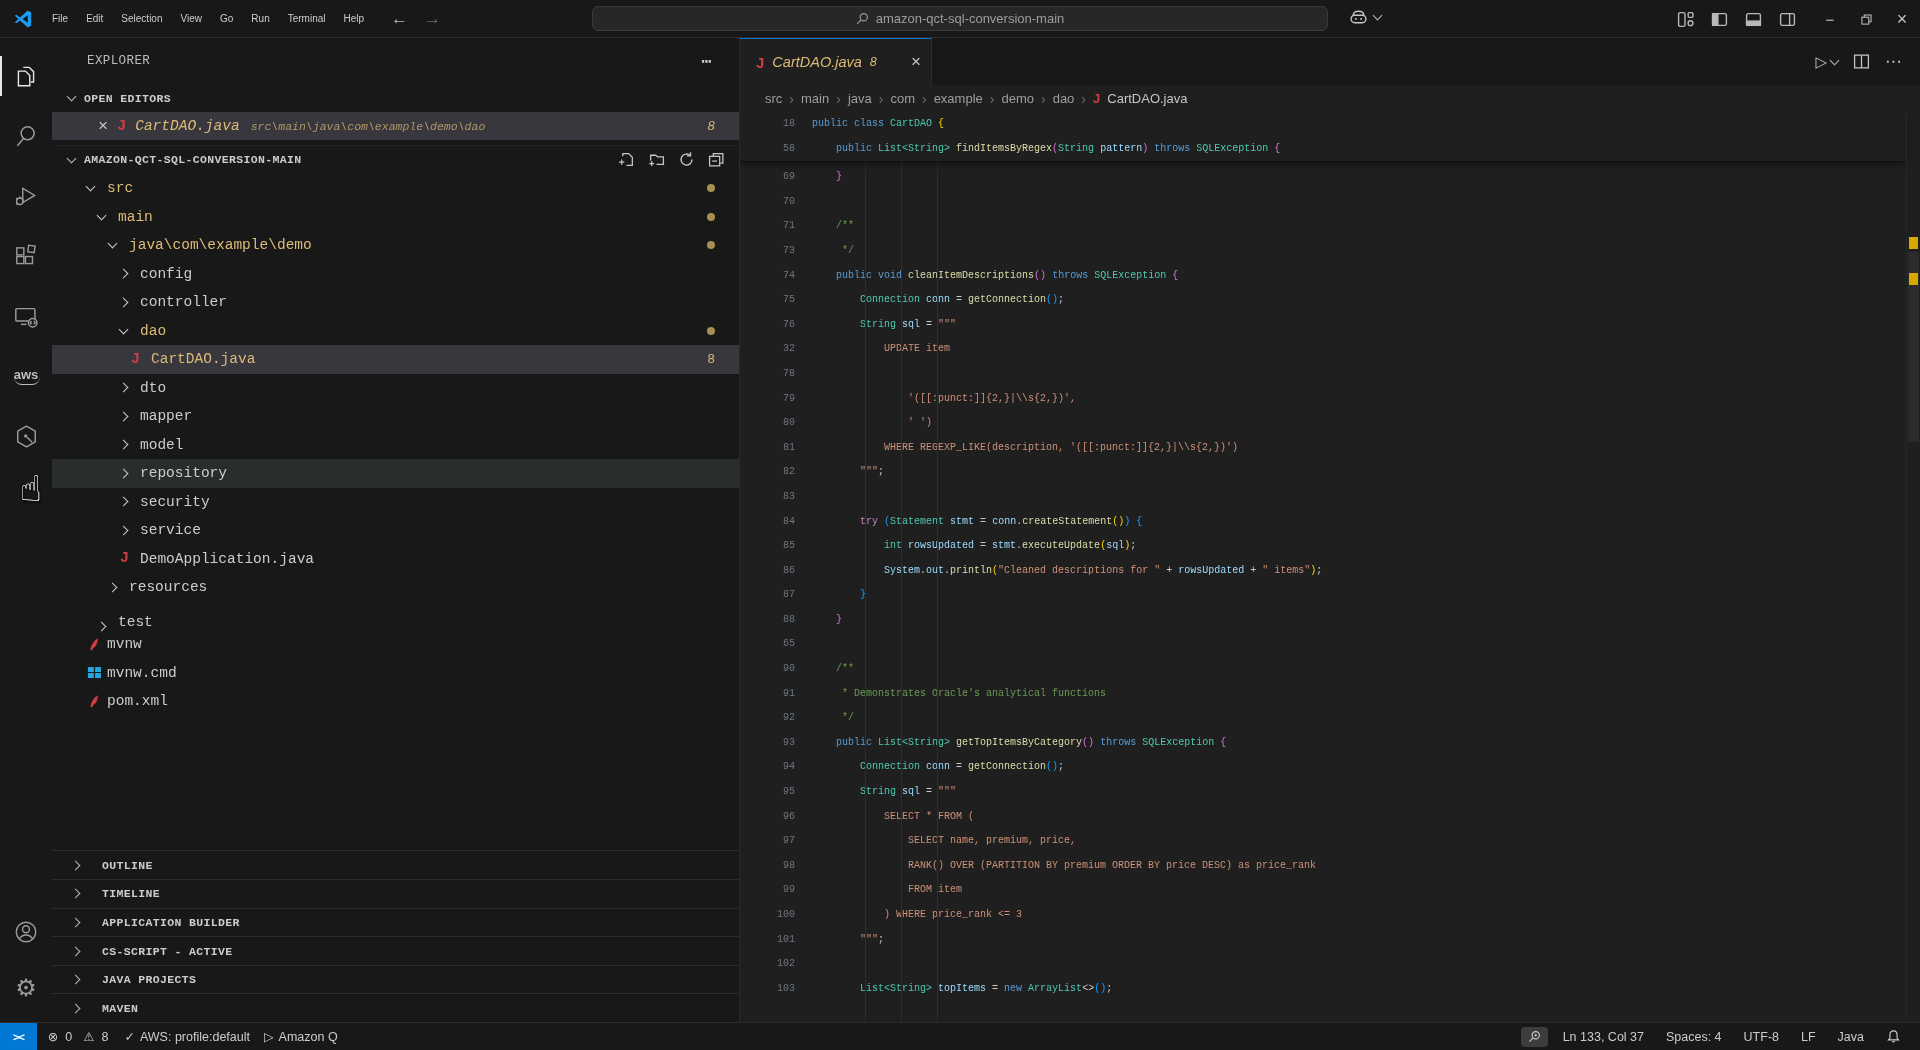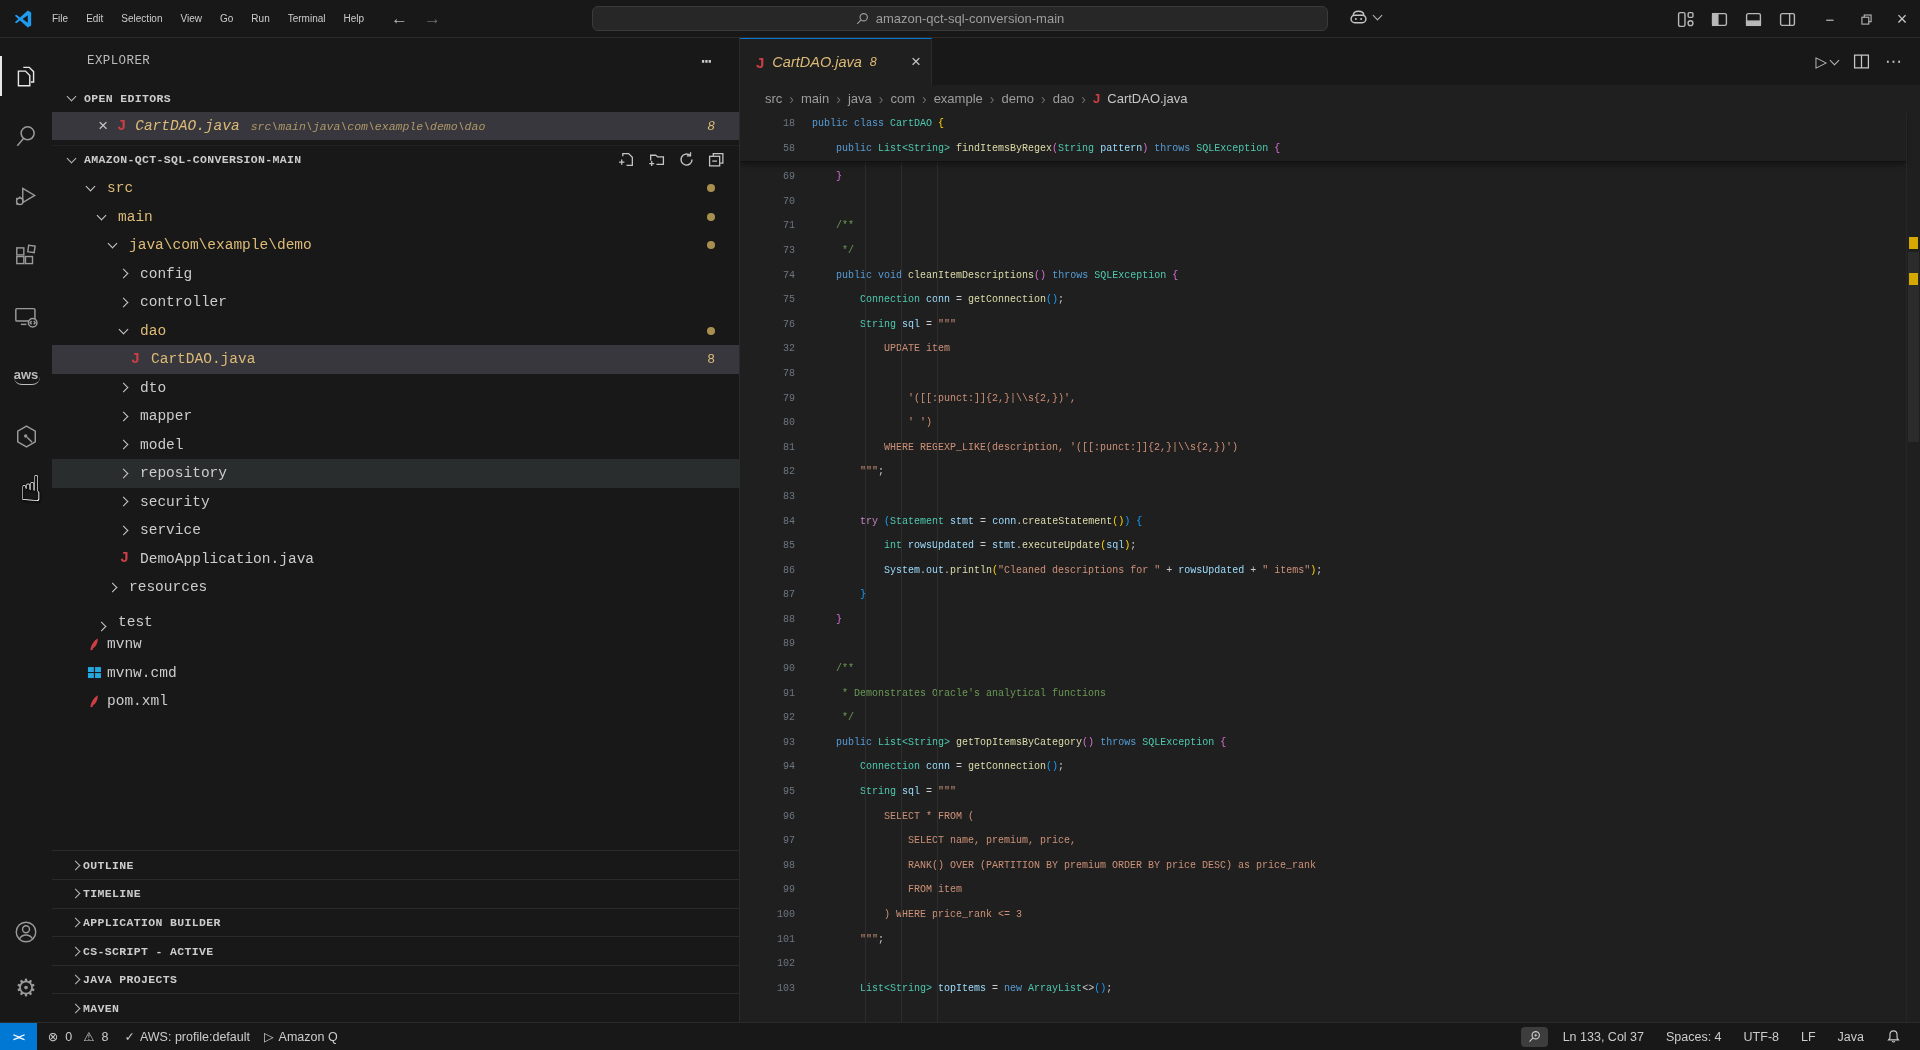--- a/index.html
+++ b/index.html
@@ -65,21 +65,21 @@
   .tree-row.sel{background:var(--sel);}
   .tree-row.hov{background:var(--hov);}
   .slot{width:20px;display:flex;align-items:center;justify-content:flex-start;flex:none;}
   .slot .chev{border-color:#cccccc;}
   .tlabel.mod{color:var(--mod);}
   .tright{margin-left:auto;margin-right:24px;display:flex;align-items:center;}
   .tbadge{color:var(--mod);font-size:13px;}
   .tdot{width:8px;height:8px;border-radius:50%;background:#a98f4f;}
   .fico{width:15px;height:15px;}
   .bottom-panels{margin-top:auto;}
-  .bp-row{height:28.6px;border-top:1px solid var(--bd);display:flex;align-items:center;gap:4px;
+  .bp-row{height:28.6px;border-top:1px solid var(--bd);display:flex;align-items:center;gap:23px;
     padding-left:20px;font-weight:700;font-size:11.5px;letter-spacing:.35px;color:#cccccc;}
 
   
   .editor{flex:1;background:var(--bg1);position:relative;display:flex;flex-direction:column;overflow:hidden;}
   .tabbar{height:47px;background:var(--bg0);display:flex;align-items:stretch;}
   .tab{width:192px;background:var(--bg1);border-top:1.5px solid var(--acc);border-right:1px solid var(--bd);
     display:flex;align-items:center;padding:0 10px 0 16px;gap:8px;}
   .tab-name{color:var(--mod);font-style:italic;font-size:14.5px;}
   .tab-badge{color:var(--mod);font-style:italic;font-size:12.5px;}
   .tab-close{margin-left:auto;color:#c5c5c5;font-size:17px;}
@@ -576,21 +576,21 @@
           <div class="code-line"><span class="ln">79</span><span class="lc"><span class="tk-str">                '([[:punct:]]{2,}|\\s{2,})',</span></span></div>
           <div class="code-line"><span class="ln">80</span><span class="lc"><span class="tk-str">                ' ')</span></span></div>
           <div class="code-line"><span class="ln">81</span><span class="lc"><span class="tk-str">            WHERE REGEXP_LIKE(description, '([[:punct:]]{2,}|\\s{2,})')</span></span></div>
           <div class="code-line"><span class="ln">82</span><span class="lc"><span class="tk-str">        """</span><span class="tk-pun">;</span></span></div>
           <div class="code-line"><span class="ln">83</span><span class="lc"></span></div>
           <div class="code-line"><span class="ln">84</span><span class="lc"><span class="tk-pun">        </span><span class="tk-ctrl">try</span><span class="tk-pun"> </span><span class="tk-b3">(</span><span class="tk-type">Statement</span><span class="tk-pun"> </span><span class="tk-var">stmt</span><span class="tk-pun"> = </span><span class="tk-var">conn</span><span class="tk-pun">.</span><span class="tk-fn">createStatement</span><span class="tk-b1">()</span><span class="tk-b3">)</span><span class="tk-pun"> </span><span class="tk-b3">{</span></span></div>
           <div class="code-line"><span class="ln">85</span><span class="lc"><span class="tk-pun">            </span><span class="tk-type">int</span><span class="tk-pun"> </span><span class="tk-var">rowsUpdated</span><span class="tk-pun"> = </span><span class="tk-var">stmt</span><span class="tk-pun">.</span><span class="tk-fn">executeUpdate</span><span class="tk-b1">(</span><span class="tk-var">sql</span><span class="tk-b1">)</span><span class="tk-pun">;</span></span></div>
           <div class="code-line"><span class="ln">86</span><span class="lc"><span class="tk-pun">            </span><span class="tk-var">System</span><span class="tk-pun">.</span><span class="tk-var">out</span><span class="tk-pun">.</span><span class="tk-fn">println</span><span class="tk-b1">(</span><span class="tk-str">"Cleaned descriptions for "</span><span class="tk-pun"> + </span><span class="tk-var">rowsUpdated</span><span class="tk-pun"> + </span><span class="tk-str">" items"</span><span class="tk-b1">)</span><span class="tk-pun">;</span></span></div>
           <div class="code-line"><span class="ln">87</span><span class="lc"><span class="tk-pun">        </span><span class="tk-b3">}</span></span></div>
           <div class="code-line"><span class="ln">88</span><span class="lc"><span class="tk-pun">    </span><span class="tk-b2">}</span></span></div>
-          <div class="code-line"><span class="ln">89</span><span class="lc"></span></div>
+          <div class="code-line"><span class="ln">65</span><span class="lc"></span></div>
           <div class="code-line"><span class="ln">90</span><span class="lc"><span class="tk-pun">    </span><span class="tk-cmt">/**</span></span></div>
           <div class="code-line"><span class="ln">91</span><span class="lc"><span class="tk-pun">    </span><span class="tk-cmt"> * Demonstrates Oracle's analytical functions</span></span></div>
           <div class="code-line"><span class="ln">92</span><span class="lc"><span class="tk-pun">    </span><span class="tk-cmt"> */</span></span></div>
           <div class="code-line"><span class="ln">93</span><span class="lc"><span class="tk-pun">    </span><span class="tk-kw">public</span><span class="tk-pun"> </span><span class="tk-type">List&lt;String&gt;</span><span class="tk-pun"> </span><span class="tk-fn">getTopItemsByCategory</span><span class="tk-b2">()</span><span class="tk-pun"> </span><span class="tk-kw">throws</span><span class="tk-pun"> </span><span class="tk-type">SQLException</span><span class="tk-pun"> </span><span class="tk-b2">{</span></span></div>
           <div class="code-line"><span class="ln">94</span><span class="lc"><span class="tk-pun">        </span><span class="tk-type">Connection</span><span class="tk-pun"> </span><span class="tk-var">conn</span><span class="tk-pun"> = </span><span class="tk-fn">getConnection</span><span class="tk-b3">()</span><span class="tk-pun">;</span></span></div>
           <div class="code-line"><span class="ln">95</span><span class="lc"><span class="tk-pun">        </span><span class="tk-type">String</span><span class="tk-pun"> </span><span class="tk-var">sql</span><span class="tk-pun"> = </span><span class="tk-str">"""</span></span></div>
           <div class="code-line"><span class="ln">96</span><span class="lc"><span class="tk-str">            SELECT * FROM (</span></span></div>
           <div class="code-line"><span class="ln">97</span><span class="lc"><span class="tk-str">                SELECT name, premium, price,</span></span></div>
           <div class="code-line"><span class="ln">98</span><span class="lc"><span class="tk-str">                RANK() OVER (PARTITION BY premium ORDER BY price DESC) as price_rank</span></span></div>
           <div class="code-line"><span class="ln">99</span><span class="lc"><span class="tk-str">                FROM item</span></span></div>

